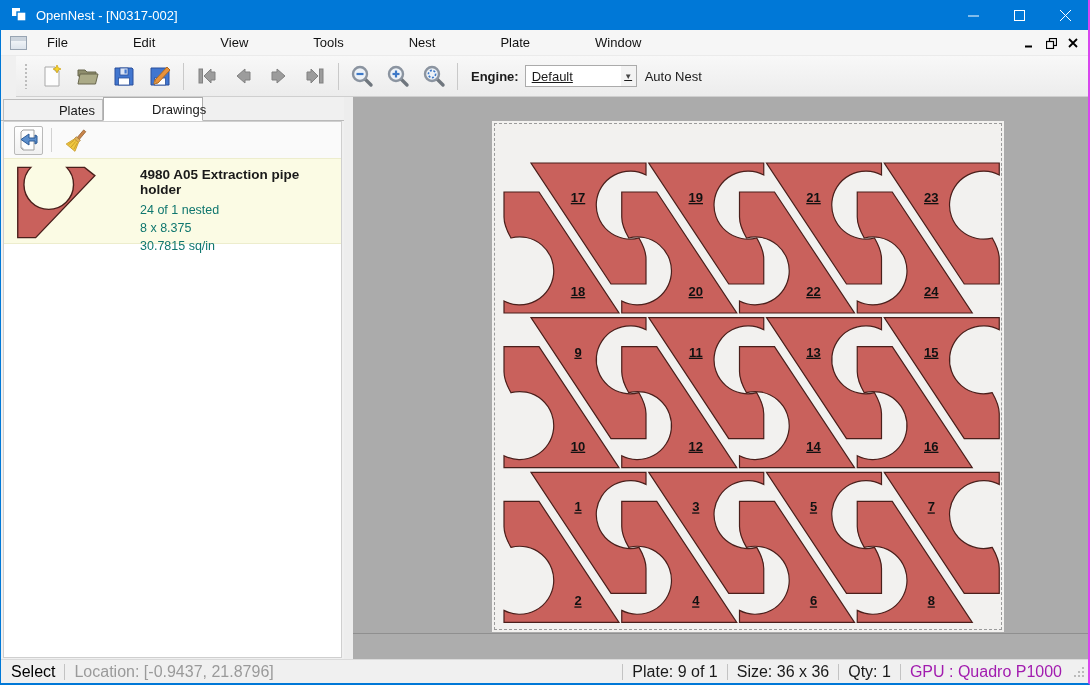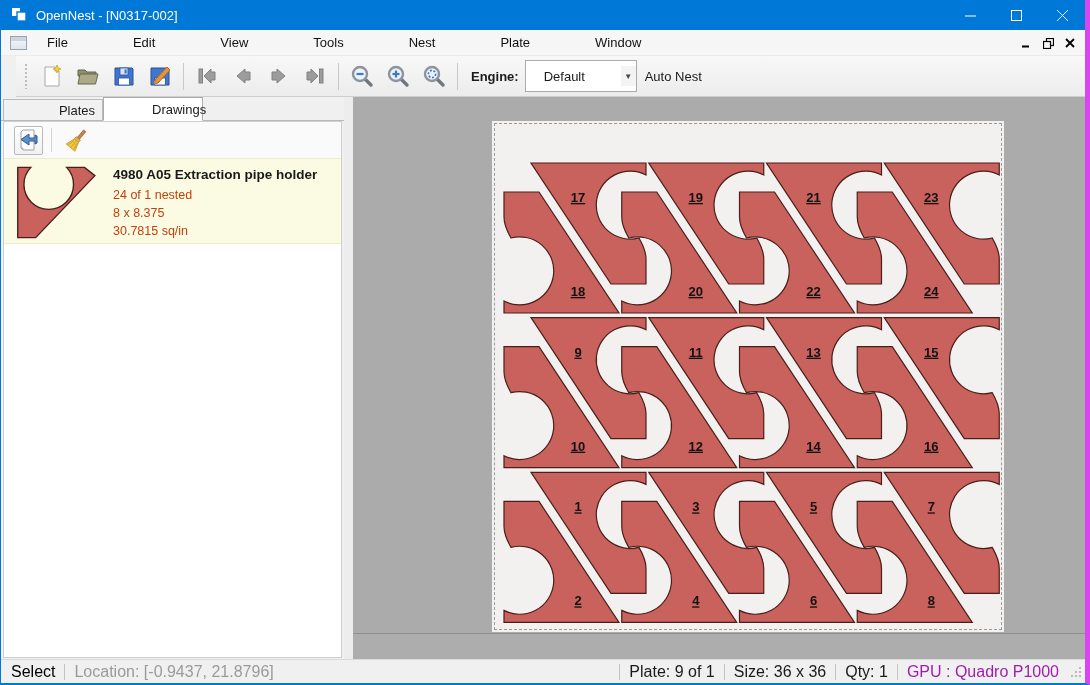--- a/index.html
+++ b/index.html
@@ -1,21 +1,21 @@
 <!DOCTYPE html>
 <html><head>
 <meta charset="utf-8">
 <style>
   * { margin:0; padding:0; box-sizing:border-box; }
   html,body { background:#555; }
   .window{
     position:relative; width:1090px; height:685px; overflow:hidden;
     font-family:"Liberation Sans", sans-serif; font-size:13px; color:#1a1a1a;
     background:#f0f0f0;
-    border-left:1px solid #0078D7; border-right:5px solid #d946ef; border-bottom:2px solid #0078D7;
+    border-left:1px solid #0078D7; border-right:2px solid #d946ef; border-bottom:2px solid #0078D7;
   }
   
   .titlebar{ position:absolute; left:0; top:0; width:100%; height:30px; background:#0078D7; display:flex; align-items:center; }
   .titlebar .app-icon{ margin-left:10px; width:17px; height:16px; }
   .titlebar .title{ color:#fff; margin-left:8px; font-size:13px; }
   .caption-buttons{ position:absolute; right:0; top:0; height:30px; display:flex; }
   .cap-btn{ width:46px; height:30px; display:flex; align-items:center; justify-content:center; }
   
   .menubar{ position:absolute; left:0; top:30px; width:100%; height:26px; background:#f6f6f6; display:flex; align-items:center; border-bottom:1px solid #ebebeb;}
   .mdi-doc{ width:17px; height:14px; margin-left:9px; margin-right:10px; border:1px solid #98a4b2; background:linear-gradient(#f8fafc,#dde4ec); position:relative;}
@@ -23,39 +23,39 @@
   .menu-item{ padding:4px 10px; color:#111; }
   .mdi-buttons{ position:absolute; right:4px; top:0; height:26px; display:flex; align-items:center; }
   .mdi-btn{ width:22px; height:20px; display:flex; align-items:center; justify-content:center; }
   
   .toolbar{ position:absolute; left:15px; top:56px; width:100%; height:41px; background:linear-gradient(#f8f8f8,#ececec); border-bottom:1px solid #cfcfcf; display:flex; align-items:center; }
   .tb-grip{ width:4px; height:26px; margin:0 6px 0 8px;
     background-image:radial-gradient(circle, #bdbdbd 1px, transparent 1.2px); background-size:4px 4px; }
   .tb-btn{ width:36px; height:32px; display:flex; align-items:center; justify-content:center; }
   .tb-sep{ width:1px; height:27px; background:#c9c9c9; margin:0 5px; }
   .engine-label{ font-weight:bold; margin:0 6px 0 8px; }
-  .engine-combo{ width:112px; height:32px; background:#fff; border:1px solid #ababab; display:flex; align-items:center; justify-content:space-between; padding-left:18px; }
+  .engine-combo{ width:112px; height:22px; background:#fff; border:1px solid #ababab; display:flex; align-items:center; justify-content:space-between; padding-left:6px;text-decoration:underline; }
   .engine-combo .arrow{ width:15px; height:20px; display:flex; align-items:center; justify-content:center; font-size:8px; color:#444; background:#f3f3f3; }
   .autonest-btn{ padding:5px 8px; }
   
   .left-panel{ position:absolute; left:0; top:97px; width:343px; height:562px; background:#f0f0f0; }
   .tabstrip{ position:relative; height:24px; border-bottom:1px solid #b9b9b9; display:flex; align-items:flex-end; padding-left:2px; }
   .tab{ width:100px; text-align:center;padding-left:48px; }
   .tab.inactive{ height:21px; line-height:21px; background:#f1f1f1; border:1px solid #bcbcbc; border-bottom:none; }
   .tab.active{ height:24px; line-height:23px; background:#fff; border:1px solid #acacac; border-bottom:1px solid #fff; margin-bottom:-1px; z-index:2; }
   .panel-content{ position:absolute; left:2px; top:24px; right:2px; bottom:1px; background:#fff; border:1px solid #cfcfcf; }
   .panel-toolbar{ height:36px; background:#fafafa; display:flex; align-items:center; }
   .pt-btn{ width:29px; height:29px; margin-left:10px; display:flex; align-items:center; justify-content:center; }
   .pt-btn.framed{ border:1px solid #b9b9b9; border-radius:2px; background:linear-gradient(#ffffff,#f1f1f1); }
   .pt-sep{ width:1px; height:24px; background:#d2d2d2; margin-left:8px; }
-  .drawing-item{ display:flex; padding:6px 0 6px 13px; background:#fbfbe4; border-top:1px solid #ededcd; border-bottom:1px solid #ededcd; height:86px; }
+  .drawing-item{ display:flex; padding:6px 0 6px 13px; background:#fbfbe4; border-top:1px solid #ededcd; border-bottom:1px solid #ededcd; height:86px;gap:27px; }
   .thumb{ width:80px; height:73px; flex:0 0 80px; margin-top:1px; }
   .item-text{ margin-left:16px; padding-top:2px; }
   .item-title{ font-weight:bold; font-size:13.5px; margin-bottom:4px; }
-  .item-sub{ color:#c2410c; font-size:12.5px; line-height:18px; }
+  .item-sub{ color:#0f766e; font-size:12.5px; line-height:18px; }
   
   .splitter{ position:absolute; left:343px; top:97px; width:9px; height:562px; background:#ededed; }
   .canvas{ position:absolute; left:352px; top:97px; width:738px; height:536px; background:#ababab; overflow:hidden; }
   .plate{ position:absolute; left:109px; top:24px; width:512px; height:511px; background:#f2f1ef;margin-left:30px; }
   .plate:before{ content:""; position:absolute; left:2px; top:2px; right:2px; bottom:2px; border:1px dashed #9b9b9b; }
   .plate svg{ position:absolute; left:0; top:0; }
   .plate svg text{ font-family:"Liberation Sans",sans-serif; font-size:13px; font-weight:bold; fill:#111; text-decoration:underline; }
   .hscroll{ position:absolute; left:352px; top:633px; width:738px; height:26px; background:#adadad; border-top:1px solid #8f8f8f; }
   
   .statusbar{ position:absolute; left:0; top:659px; width:100%; height:24px; background:#f0f0f0; border-top:1px solid #dadada; display:flex; align-items:center; font-size:16px; }

